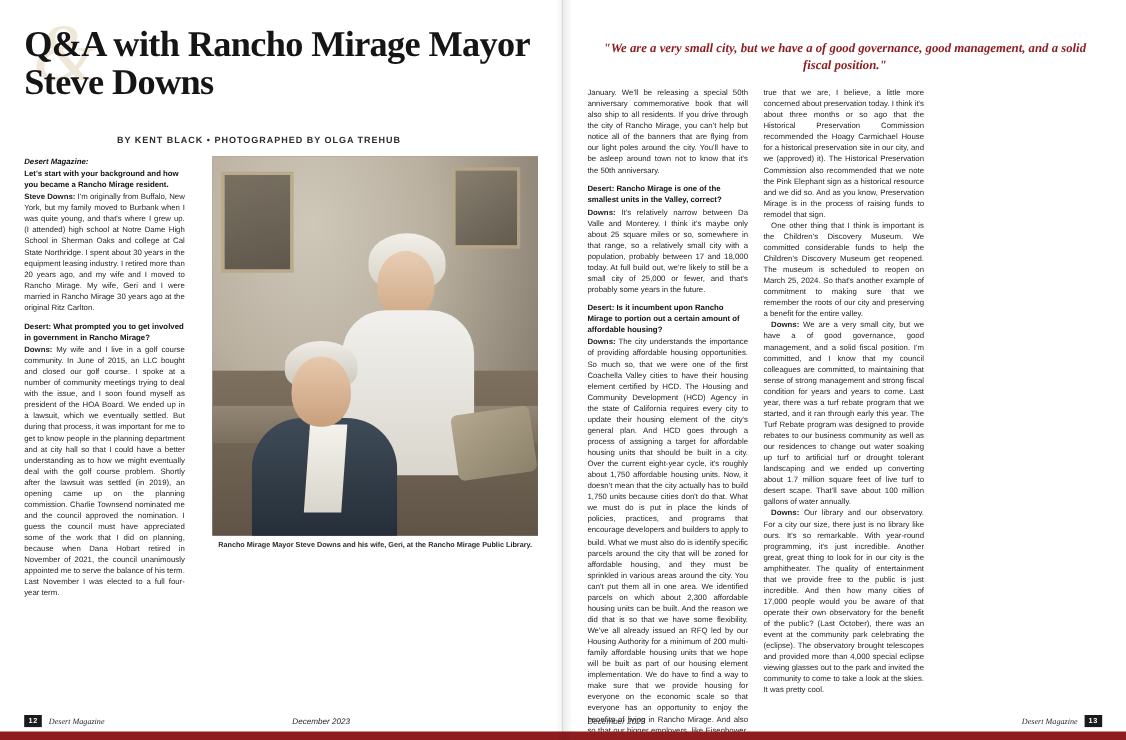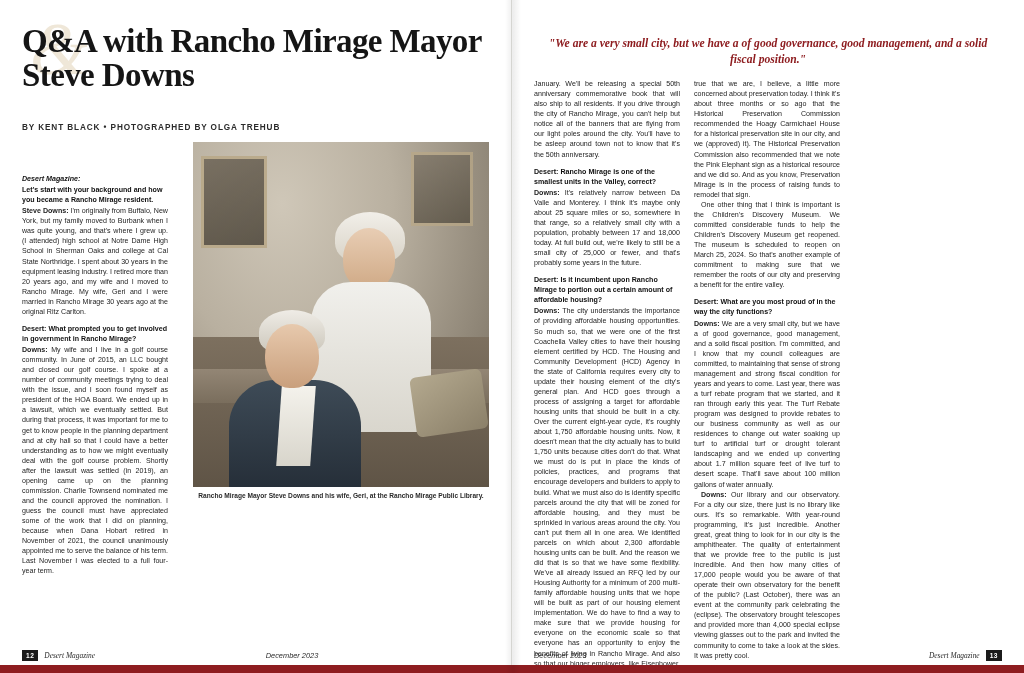--- a/index.html
+++ b/index.html
@@ -66,21 +66,21 @@
     margin-top: 6px;
     position: relative;
     z-index: 3;
   }
   .byline {
     margin-top: 13px;
     font-size: 8.2px;
     font-weight: 700;
     letter-spacing: 0.9px;
     color: #2b2b2b;
-    text-align: left;
+    text-align: center;
     padding-right: 40px;
   }
   
   .cols {
     display: flex;
     gap: 14px;
     margin-top: 12px;
   }
   .col { width: 146px; }
   p.body {
@@ -271,21 +271,21 @@
             <div class="person-a-body"></div>
             <div class="person-b-body"></div>
             <div class="person-b-shirt"></div>
             <div class="person-b-hair"></div>
             <div class="person-b-head"></div>
             <div class="pillow"></div>
           </div>
           <div class="caption">Rancho Mirage Mayor Steve Downs and his wife, Geri, at the Rancho Mirage Public Library.</div>
         </div>
 
-        <div style="width:146px; float:left;margin-top:32px;">
+        <div style="width:146px; float:left;">
           <p class="q first q-italic">Desert Magazine:</p>
           <p class="q" style="margin-top:0">Let's start with your background and how you became a Rancho Mirage resident.</p>
           <p class="body"><b>Steve Downs:</b> <span>I'm originally from Buffalo, New York, but my family moved to Burbank when I was quite young, and that's where I grew up. (I attended) high school at Notre Dame High School in Sherman Oaks and college at Cal State Northridge. I spent about 30 years in the equipment leasing industry. I retired more than 20 years ago, and my wife and I moved to Rancho Mirage. My wife, Geri and I were married in Rancho Mirage 30 years ago at the original Ritz Carlton.</span></p>
           <p class="q">Desert: What prompted you to get involved in government in Rancho Mirage?</p>
           <p class="body"><b>Downs:</b> <span>My wife and I live in a golf course community. In June of 2015, an LLC bought and closed our golf course. I spoke at a number of community meetings trying to deal with the issue, and I soon found myself as president of the HOA Board. We ended up in a lawsuit, which we eventually settled. But during that process, it was important for me to get to know people in the planning department and at city hall so that I could have a better understanding as to how we might eventually deal with the golf course problem. Shortly after the lawsuit was settled (in 2019), an opening came up on the planning commission. Charlie Townsend nominated me and the council approved the nomination. I guess the council must have appreciated some of the work that I did on planning, because when Dana Hobart retired in November of 2021, the council unanimously appointed me to serve the balance of his term. Last November I was elected to a full four-year term.</span></p>
         </div>
 
         <div style="width:146px; float:left; margin-left:14px;">
           <p class="body" style="visibility:hidden;height:332px;margin:0;">.</p>
 
@@ -314,21 +314,20 @@
           <p class="q">Desert: Rancho Mirage is one of the smallest units in the Valley, correct?</p>
           <p class="body"><b>Downs:</b> <span>It's relatively narrow between Da Valle and Monterey. I think it's maybe only about 25 square miles or so, somewhere in that range, so a relatively small city with a population, probably between 17 and 18,000 today. At full build out, we're likely to still be a small city of 25,000 or fewer, and that's probably some years in the future.</span></p>
           <p class="q">Desert: Is it incumbent upon Rancho Mirage to portion out a certain amount of affordable housing?</p>
           <p class="body"><b>Downs:</b> <span>The city understands the importance of providing affordable housing opportunities. So much so, that we were one of the first Coachella Valley cities to have their housing element certified by HCD. The Housing and Community Development (HCD) Agency in the state of California requires every city to update their housing element of the city's general plan. And HCD goes through a process of assigning a target for affordable housing units that should be built in a city. Over the current eight-year cycle, it's roughly about 1,750 affordable housing units. Now, it doesn't mean that the city actually has to build 1,750 units because cities don't do that. What we must do is put in place the kinds of policies, practices, and programs that encourage developers and builders to apply to build. What we must also do is identify specific parcels around the city that will be zoned for affordable housing, and they must be sprinkled in various areas around the city. You can't put them all in one area. We identified parcels on which about 2,300 affordable housing units can be built. And the reason we did that is so that we have some flexibility. We've all already issued an RFQ led by our Housing Authority for a minimum of 200 multi-family affordable housing units that we hope will be built as part of our housing element implementation. We do have to find a way to make sure that we provide housing for everyone on the economic scale so that everyone has an opportunity to enjoy the benefits of living in Rancho Mirage. And also so that our bigger employers, like Eisenhower, and our resort hotels have access to an employee base that's a little closer to home.</span></p>
 
         </div>
 
         <div class="col">
           <p class="body">true that we are, I believe, a little more concerned about preservation today. I think it's about three months or so ago that the Historical Preservation Commission recommended the Hoagy Carmichael House for a historical preservation site in our city, and we (approved) it). The Historical Preservation Commission also recommended that we note the Pink Elephant sign as a historical resource and we did so. And as you know, Preservation Mirage is in the process of raising funds to remodel that sign.</p>
           <p class="body">One other thing that I think is important is the Children's Discovery Museum. We committed considerable funds to help the Children's Discovery Museum get reopened. The museum is scheduled to reopen on March 25, 2024. So that's another example of commitment to making sure that we remember the roots of our city and preserving a benefit for the entire valley.</p>
-          <p class="q">Desert: What are you most proud of in the way the city functions?</p>
           <p class="body"><b>Downs:</b> <span>We are a very small city, but we have a  of good governance, good management, and a solid fiscal position. I'm committed, and I know that my council colleagues are committed, to maintaining that sense of strong management and strong fiscal condition for years and years to come. Last year, there was a turf rebate program that we started, and it ran through early this year. The Turf Rebate program was designed to provide rebates to our business community as well as our residences to change out water soaking up turf to artificial turf or drought tolerant landscaping and we ended up converting about 1.7 million square feet of live turf to desert scape. That'll save about 100 million gallons of water annually.</span></p>
           <p class="body"><b>Downs:</b> <span>Our library and our observatory. For a city our size, there just is no library like ours. It's so remarkable. With year-round programming, it's just incredible. Another great, great thing to look for in our city is the amphitheater. The quality of entertainment that we provide free to the public is just incredible. And then how many cities of 17,000 people would you be aware of that operate their own observatory for the benefit of the public? (Last October), there was an event at the community park celebrating the (eclipse). The observatory brought telescopes and provided more than 4,000 special eclipse viewing glasses out to the park and invited the community to come to take a look at the skies. It was pretty cool.</span></p>
         </div>
       </div>
     </div>
 
     <div class="footer footer-right">
       <span class="foot-date">December 2023</span>
       <span class="foot-center"></span>
       <span class="foot-mag" style="margin-right:6px;">Desert Magazine</span>

